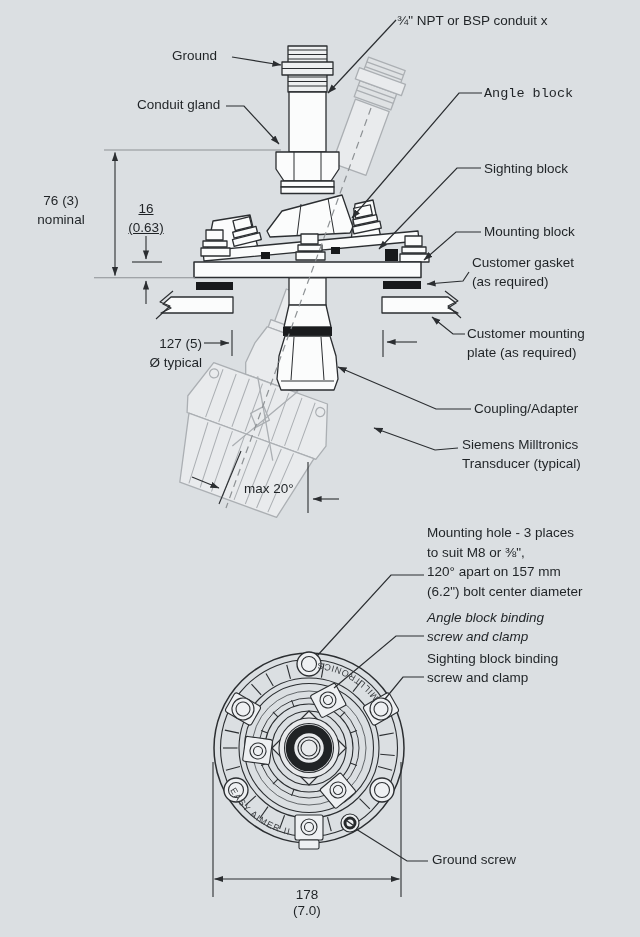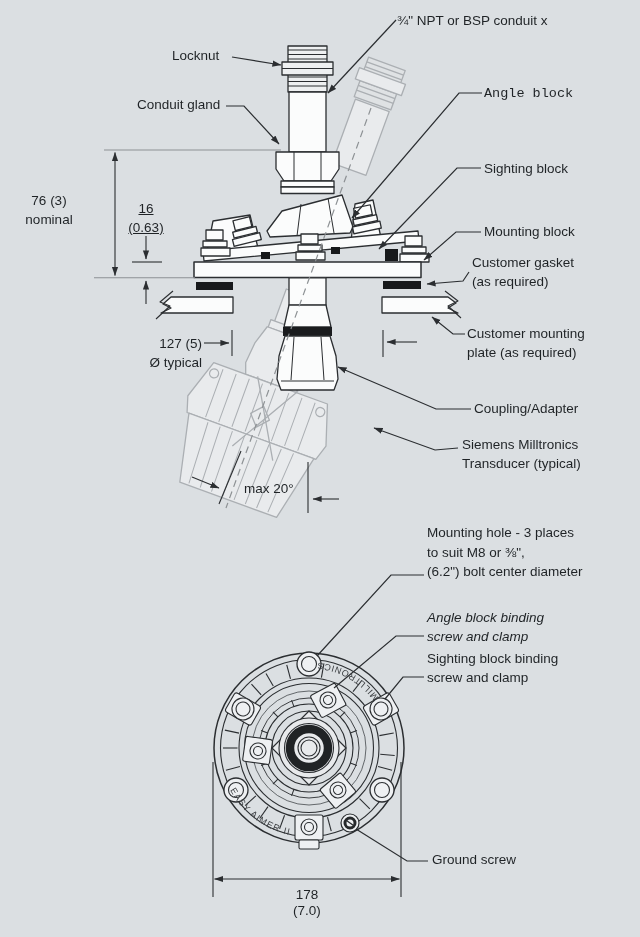--- a/index.html
+++ b/index.html
@@ -276,21 +276,21 @@
   </g>
   <g stroke="#2b2e31" stroke-width="1.2" fill="none">
     <polyline points="424,575 391,575 317,656"></polyline>
     <polyline points="424,636 396,636 334,688"></polyline>
     <polyline points="424,677 403,677 385,699"></polyline>
     <polyline points="428,861 407,861 356,829"></polyline>
   </g>
 </svg>
 
 <div class="lbl" style="left:172px; top:47px;">
-  <span>Locknut</span>
+  <span>Ground</span>
 </div>
 <div class="lbl" style="left:137px; top:96px;">
   <span>Conduit gland</span>
 </div>
 <div class="lbl" style="left:397px; top:12px;">
   <span>¾" NPT or BSP conduit x</span>
 </div>
 <div class="lbl" style="left:484px; top:85px;font-family:Liberation Mono, monospace;">
   <span>Angle block</span>
 </div>
@@ -309,39 +309,40 @@
   <span>plate (as required)</span>
 </div>
 <div class="lbl" style="left:474px; top:400px;">
   <span>Coupling/Adapter</span>
 </div>
 <div class="lbl" style="left:462px; top:436px;">
   <span>Siemens Milltronics</span>
   <span>Transducer (typical)</span>
 </div>
 
-<div class="lbl ctr" style="left:10px; top:192px; width:78px;">
+<div class="lbl ctr" style="left:22px; top:192px; width:78px;">
   <span>76 (3)</span>
   <span>nominal</span>
 </div>
 <div class="lbl ctr" style="left:118px; top:200px; width:56px;text-decoration:underline;">
   <span>16</span>
   <span>(0.63)</span>
 </div>
 <div class="lbl rgt" style="left:116px; top:335px; width:86px;">
   <span>127 (5)</span>
   <span>Ø typical</span>
 </div>
 <div class="lbl" style="left:244px; top:480px;">
   <span>max 20°</span>
 </div>
 
 <div class="lbl mh" style="left:427px; top:523px;">
   <span>Mounting hole - 3 places</span>
   <span>to suit M8 or ⅜",</span>
+  <span>120° apart on 157 mm</span>
   <span>(6.2") bolt center diameter</span>
 </div>
 <div class="lbl" style="left:427px; top:609px;font-style:italic;">
   <span>Angle block binding</span>
   <span>screw and clamp</span>
 </div>
 <div class="lbl" style="left:427px; top:650px;">
   <span>Sighting block binding</span>
   <span>screw and clamp</span>
 </div>

